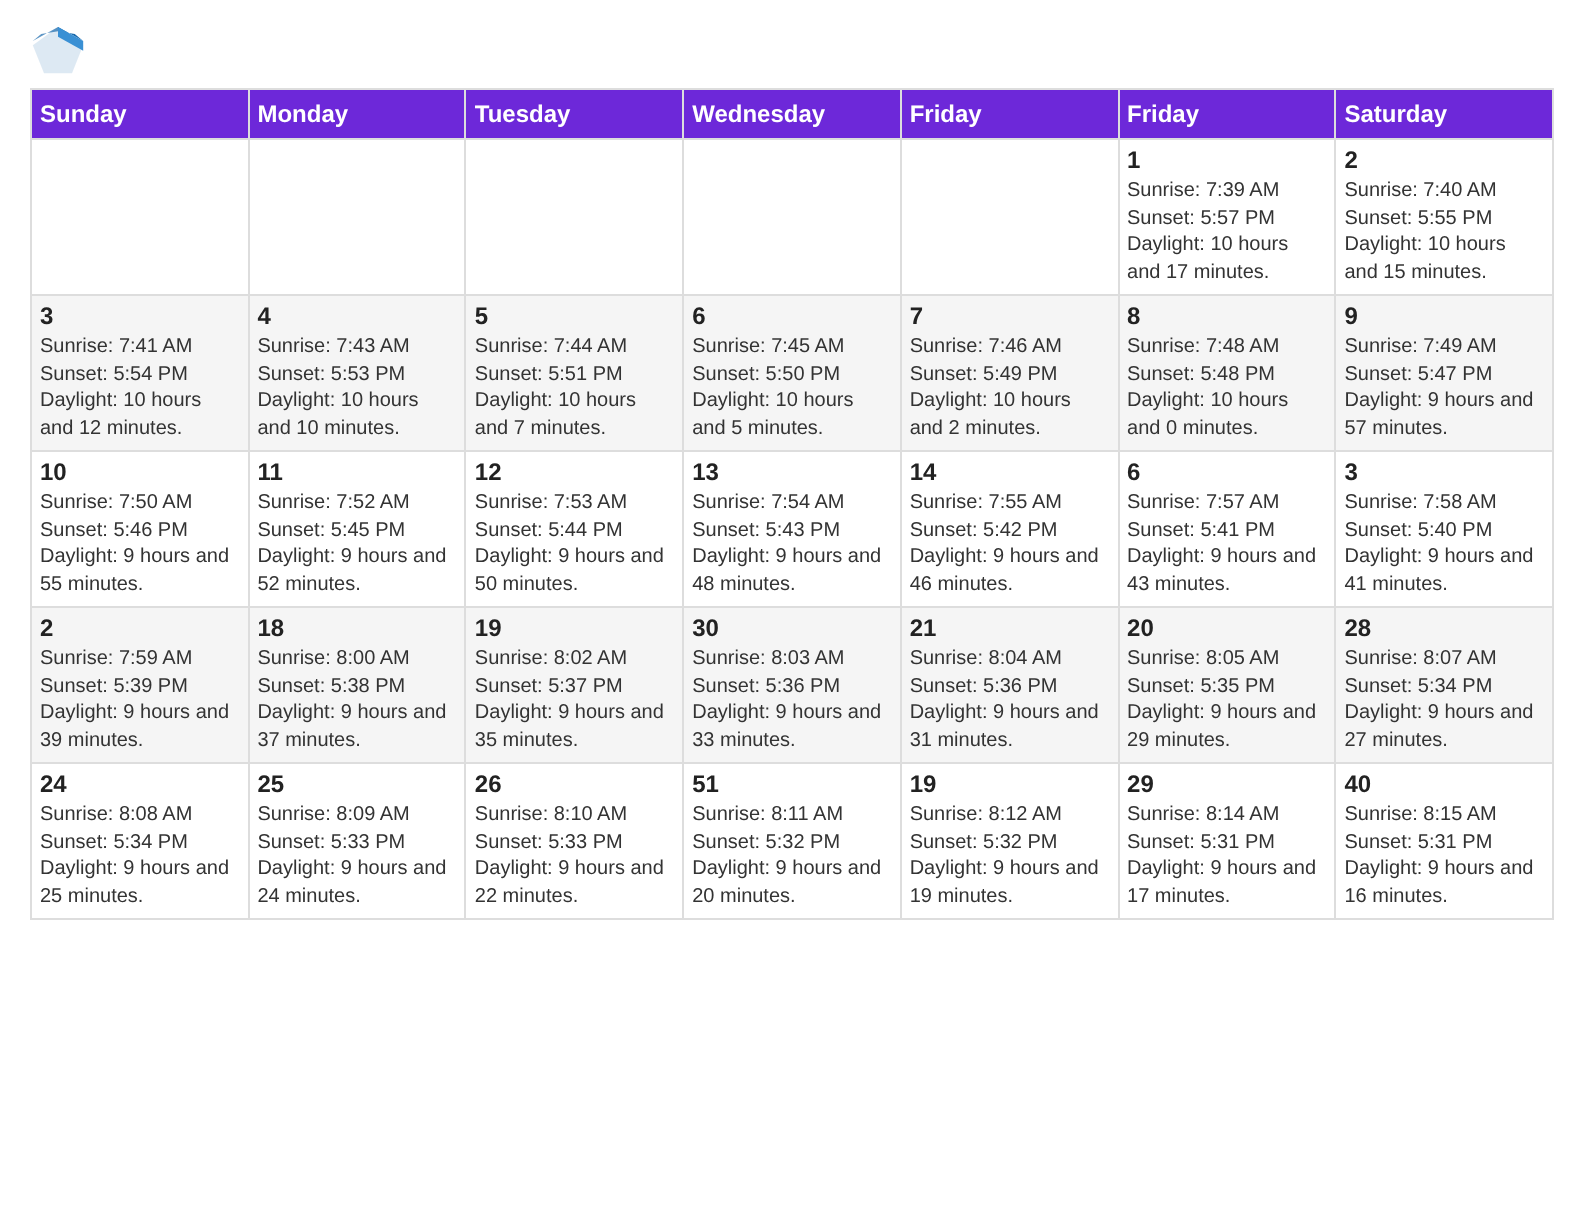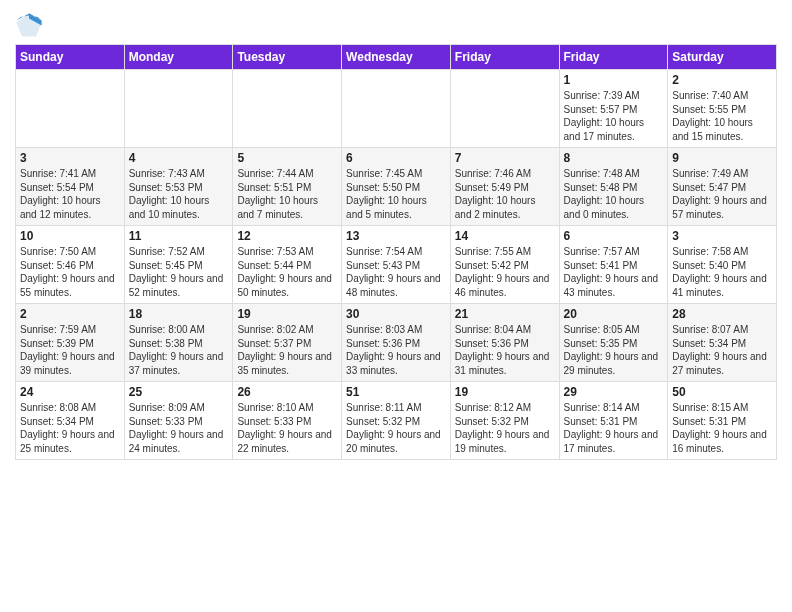--- a/index.html
+++ b/index.html
@@ -252,19 +252,19 @@
           </td>
           <td>
             <span class="day-num">19</span>
             <div class="day-info">Sunrise: 8:12 AM<br>Sunset: 5:32 PM<br>Daylight: 9 hours and 19 minutes.</div>
           </td>
           <td>
             <span class="day-num">29</span>
             <div class="day-info">Sunrise: 8:14 AM<br>Sunset: 5:31 PM<br>Daylight: 9 hours and 17 minutes.</div>
           </td>
           <td>
-            <span class="day-num">50</span>
+            <span class="day-num">40</span>
             <div class="day-info">Sunrise: 8:15 AM<br>Sunset: 5:31 PM<br>Daylight: 9 hours and 16 minutes.</div>
           </td>
         </tr>
       </tbody>
   </table>
 </div>
 
 </body></html>

